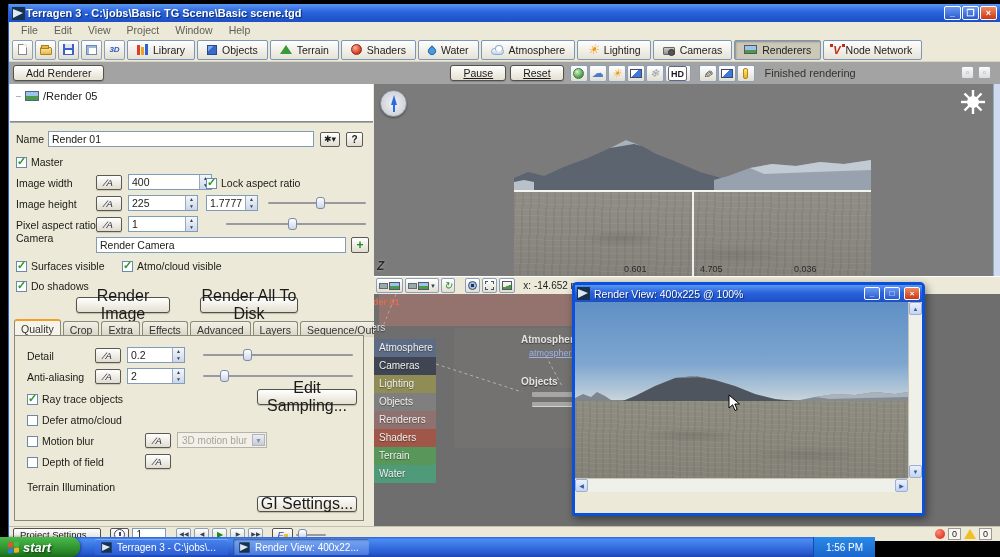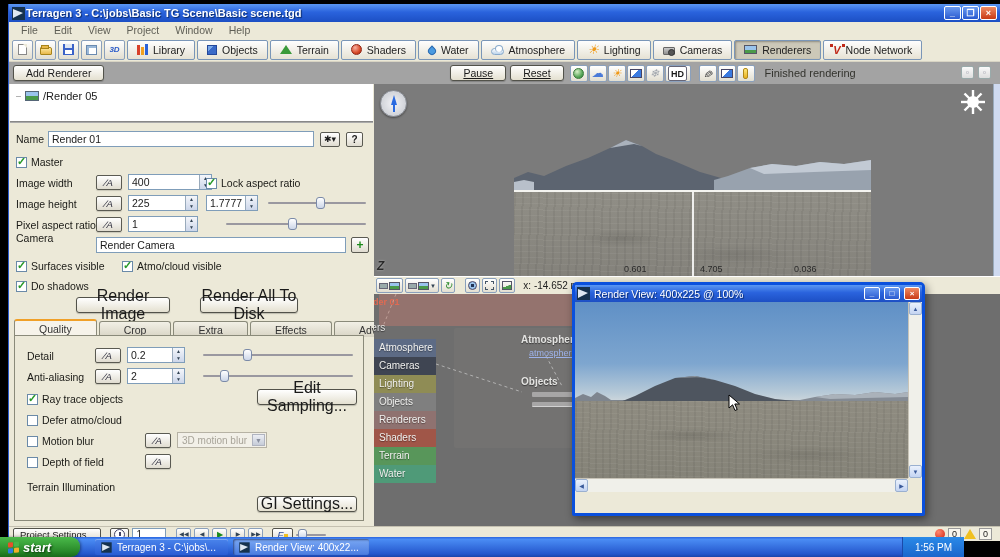--- a/index.html
+++ b/index.html
@@ -85,21 +85,21 @@
   .cb{width:11px;height:11px;border:1px solid #6a8aa8;background:#fff;display:inline-block;position:relative;flex:0 0 11px}
   .cb.on::after{content:"✓";position:absolute;left:0;top:-3px;color:#2a9a2a;font-weight:bold;font-size:11px}
   .slider{position:absolute;height:14px}
   .slider .track{position:absolute;left:0;right:0;top:6px;height:2px;background:#9a98a0;border-radius:1px}
   .slider .thumb{position:absolute;top:1px;width:9px;height:12px;background:linear-gradient(#fff,#ccd6e8);border:1px solid #7a8aa8;border-radius:3px}
   .gearbtn{width:20px;height:15px;border:1px solid #5a5a52;border-radius:2px;background:linear-gradient(#fff,#e0dcd0);font-size:9px;text-align:center;line-height:13px}
   .helpbtn{width:17px;height:15px;border:1px solid #5a5a52;border-radius:2px;background:linear-gradient(#fff,#e0dcd0);font-size:10px;font-weight:bold;text-align:center;line-height:13px}
   .plusbtn{width:18px;height:16px;border:1px solid #5a5a52;border-radius:2px;background:linear-gradient(#fff,#e0dcd0);color:#1a8a1a;font-weight:bold;font-size:12px;text-align:center;line-height:14px}
   .dbtn{height:16px;border:1px solid #52524a;border-radius:3px;background:linear-gradient(#fff,#e4e0d0);font-size:16px;text-align:center;box-shadow:0 1px 1px rgba(0,0,0,.2);display:flex;align-items:center;justify-content:center}
   .tabs{position:absolute;left:4px;top:196px;display:flex;align-items:flex-end}
-  .tab{padding:2px 24px 1px;border:1px solid #8a8a7a;border-bottom:none;border-radius:3px 3px 0 0;background:linear-gradient(#f2f0e6,#d8d4c4);margin-right:2px;font-size:10.5px;color:#333}
+  .tab{padding:2px 6px 1px;border:1px solid #8a8a7a;border-bottom:none;border-radius:3px 3px 0 0;background:linear-gradient(#f2f0e6,#d8d4c4);margin-right:2px;font-size:10.5px;color:#333}
   .tab.active{background:#f6f3ea;border-top:2px solid #f0a028;padding-bottom:2px}
   .tabpanel{position:absolute;left:4px;top:212px;width:350px;height:186px;border:1px solid #8a8a7a;background:#ece9d8}
   .dd{display:inline-flex;align-items:center;height:16px;border:1px solid #b6b2a4;background:#f2f0e8;color:#a8a499;font-size:10px;padding-left:4px}
   .dd .darr{width:13px;height:12px;margin-left:5px;margin-right:1px;background:linear-gradient(#eceef4,#c6ccd8);border:1px solid #b0b4c0;color:#8a90a0;font-size:7px;line-height:11px;text-align:center}
 
   
   .preview{position:absolute;left:365px;top:80px;width:627px;height:192px;background:#7b7b7b;overflow:hidden}
   .terrain{position:absolute;left:140px;top:52px;width:357px;height:140px}
   .horizon{position:absolute;left:0;top:54px;width:100%;height:2px;background:#f4f4f0}
   .ground{position:absolute;left:0;top:56px;width:100%;bottom:0;background:
@@ -166,21 +166,21 @@
   .bb-input{width:34px;height:13px;border:1px solid #7f9db9;background:#fff;font-size:10px;padding:0 3px;line-height:12px}
   .tr-btn{width:15px;height:13px;border:1px solid #8aa0bc;border-radius:2px;background:linear-gradient(#fff,#dcd8ca);font-size:6px;line-height:11px;text-align:center;color:#345}
   .tr-btn.play{color:#1a8a1a;font-size:8px}
   .clockicon{width:11px;height:11px;border-radius:50%;border:1px solid #446;position:relative;background:#fff}
   .clockicon::after{content:"";position:absolute;left:4px;top:2px;width:1.5px;height:4px;background:#446}
   .err-dot{width:10px;height:10px;border-radius:50%;background:radial-gradient(circle at 35% 30%,#ff8a70,#d02010)}
   .warn-tri{width:0;height:0;border-left:6px solid transparent;border-right:6px solid transparent;border-bottom:10px solid #f0c020;position:relative}
   .cnt{font-size:9px;border:1px solid #999;background:#f8f6ee;padding:0 3px;line-height:10px}
 
   
-  .taskbar{position:absolute;left:0;top:537px;width:964px;height:20px;background:linear-gradient(180deg,#2a65e0 0%,#4a8cf4 12%,#2456cc 85%,#1a44aa 100%)}
+  .taskbar{position:absolute;left:0;top:537px;width:875px;height:20px;background:linear-gradient(180deg,#2a65e0 0%,#4a8cf4 12%,#2456cc 85%,#1a44aa 100%)}
   .startbtn{position:absolute;left:0;top:0;width:80px;height:20px;background:linear-gradient(180deg,#4aba4a 0%,#2a8a2a 70%,#1a6a1a 100%);border-radius:0 9px 9px 0;display:flex;align-items:center;gap:4px;padding-left:8px;box-shadow:1px 0 3px rgba(0,0,0,.4)}
   .startbtn .s{color:#fff;font-weight:bold;font-style:italic;font-size:13px;text-shadow:1px 1px 2px #0a3a0a}
   .winflag{width:11px;height:11px;display:grid;grid-template-columns:5px 5px;grid-template-rows:5px 5px;gap:1px;transform:skewY(-6deg)}
   .winflag i{border-radius:1px}
   .task{position:absolute;top:2px;height:16px;border-radius:2px;display:flex;align-items:center;gap:4px;padding:0 5px;color:#fff;font-size:10px;white-space:nowrap;overflow:hidden}
   .task .tglogo{transform:scale(.8)}
   .task1{left:95px;width:133px;background:linear-gradient(#4a84ec,#2a5cd4);box-shadow:inset 0 1px 0 rgba(255,255,255,.3)}
   .task2{left:233px;width:136px;background:linear-gradient(#7aa8f4,#4a7ce0);box-shadow:inset 1px 1px 2px rgba(0,0,30,.5)}
   .tray{position:absolute;right:0;top:0;width:62px;height:20px;background:linear-gradient(180deg,#2a8ae8,#1a66cc);border-left:1px solid #1a4aaa;display:flex;align-items:center;justify-content:center;color:#fff;font-size:10px}
 </style>

